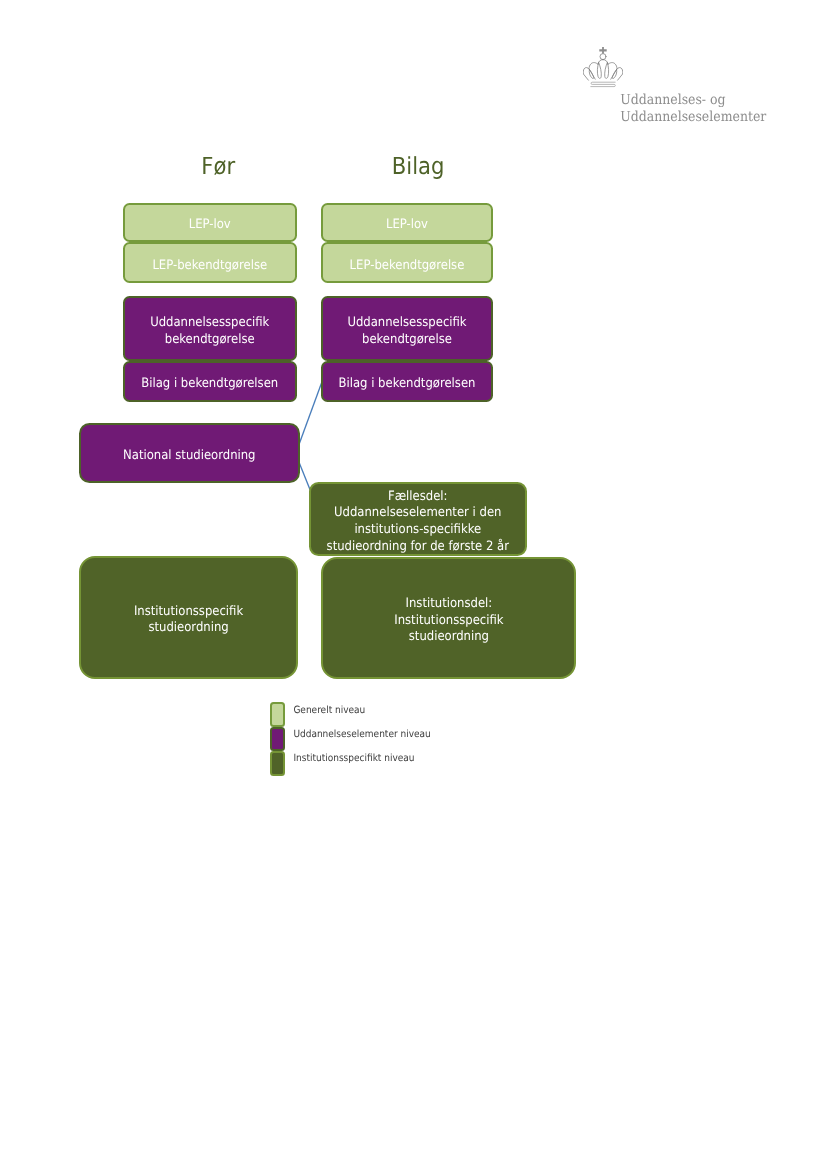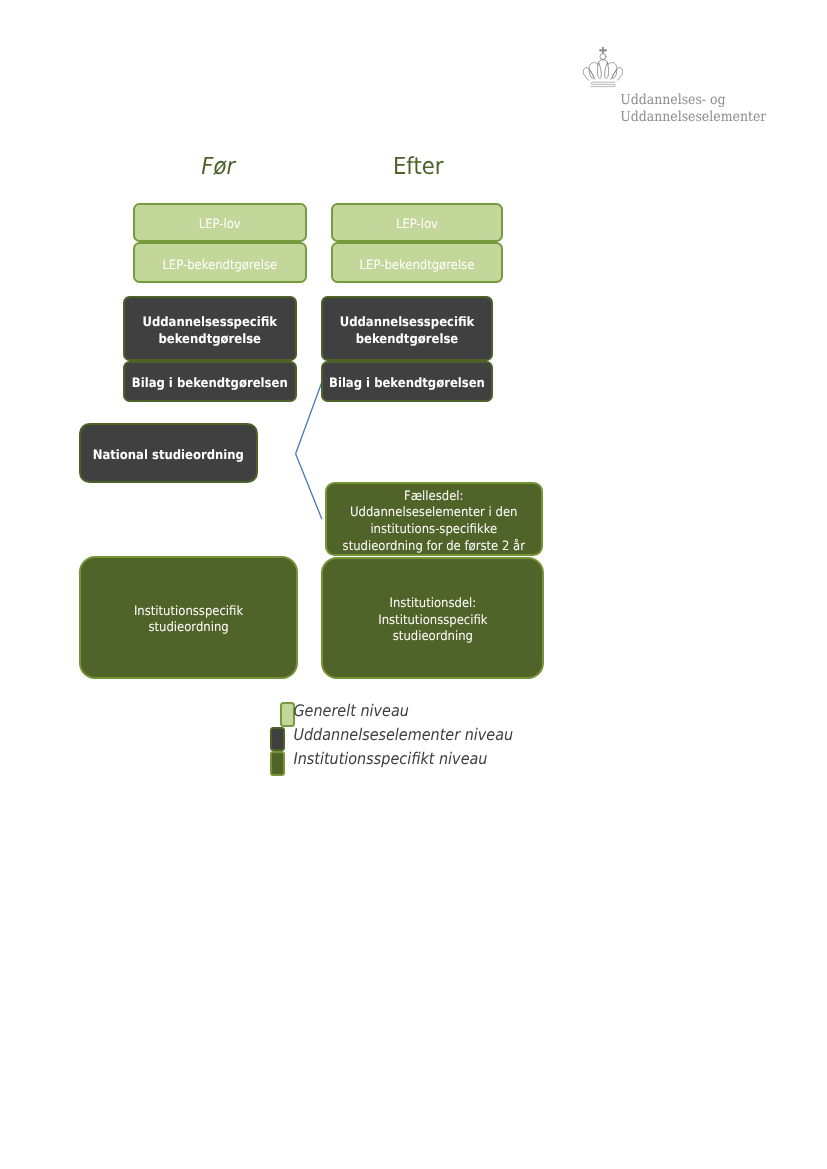--- a/index.html
+++ b/index.html
@@ -23,29 +23,29 @@
     font-size:23.5px;color:#4e6228;text-align:center;letter-spacing:0px;}
 
   
   .bx{position:absolute;box-sizing:border-box;display:flex;align-items:center;
       justify-content:center;text-align:center;color:#ffffff;
       font-family:"DejaVu Sans",sans-serif;font-stretch:condensed;
       font-size:12.95px;line-height:16.6px;}
   .bx span{display:block;width:100%;padding:0 4px;box-sizing:border-box;white-space:pre-line;
       transform:translateY(3px);}
 
-  .lvl1{background:#c4d79b;border:2.1px solid #769b3c;margin-left:10px;}
-  .lvl2{background:#404040;border:2.1px solid #4d6228;font-weight:bold;}
+  .lvl1{background:#c4d79b;border:2.1px solid #769b3c;}
+  .lvl2{background:#701a75;border:2.1px solid #4d6228;}
   .lvl3{background:#506328;border:2.1px solid #759435;}
 
   
   .sw{position:absolute;left:270px;width:14.6px;box-sizing:border-box;}
-  .legend-label{position:absolute;left:293.4px;font-size:16px;color:#3d3d3d;
+  .legend-label{position:absolute;left:293.4px;font-size:10px;color:#3d3d3d;
       font-family:"DejaVu Sans",sans-serif;font-stretch:condensed;white-space:nowrap;
-      line-height:12px;font-style:italic;}
+      line-height:12px;}
 </style>
 </head>
 <body>
 
 <div class="page">
 
   <div class="abs" id="logo">
     <svg id="crown" width="40" height="42" viewBox="0 0 400 420" aria-hidden="true">
       <path d="M191 0 h18 v22 h28 v22 h-28 v22 h-18 v-22 h-28 v-22 h28 z" fill="#8d8d8d" stroke="none"></path>
       <g fill="none" stroke="#7b7b7b" stroke-width="7.5" stroke-linecap="round" stroke-linejoin="round">
@@ -64,69 +64,69 @@
       <g fill="none" stroke="#a5a5a5" stroke-width="8" stroke-linecap="round" stroke-linejoin="round">
         <path d="M322 352 H92 a11 11 0 0 0 0 22 H312 a11 11 0 0 1 0 22 H78"></path>
       </g>
     </svg>
     <div id="logo-text">
       <span>Uddannelses- og</span><br>
       <span>Uddannelseselementer</span>
     </div>
   </div>
 
-  <div class="abs col-title" style="left:138.2px;top:151.8px;width:160px;font-style:italic;">Før</div>
-  <div class="abs col-title" style="left:338.2px;top:151.8px;width:160px;">Efter</div>
+  <div class="abs col-title" style="left:138.2px;top:151.8px;width:160px;">Før</div>
+  <div class="abs col-title" style="left:338.2px;top:151.8px;width:160px;">Bilag</div>
 
   <svg class="abs" style="left:0;top:0;" width="827" height="1169">
     <path d="M295.6 453.7 L321.9 382.1" stroke="#4a7ebb" stroke-width="1.35" fill="none"></path>
     <path d="M295.6 453.7 L321.9 519.2" stroke="#4a7ebb" stroke-width="1.35" fill="none"></path>
   </svg>
 
   <div class="bx lvl1" style="left:123px;top:202.8px;width:173.5px;height:39.5px;border-radius:6.5px;">
       <span>LEP-lov</span>
     </div>
   <div class="bx lvl1" style="left:123px;top:242.3px;width:173.5px;height:41.1px;border-radius:6.5px;">
       <span>LEP-bekendtgørelse</span>
     </div>
   <div class="bx lvl2" style="left:123px;top:296px;width:173.5px;height:65.3px;border-radius:6.5px;">
       <span>Uddannelsesspecifik
 bekendtgørelse</span>
     </div>
   <div class="bx lvl2" style="left:123px;top:361.3px;width:173.5px;height:40.4px;border-radius:6.5px;">
       <span>Bilag i bekendtgørelsen</span>
     </div>
-  <div class="bx lvl2" style="left:78.8px;top:422.7px;width:179px;height:60.7px;border-radius:10.5px;">
+  <div class="bx lvl2" style="left:78.8px;top:422.7px;width:221px;height:60.7px;border-radius:10.5px;">
       <span>National studieordning</span>
     </div>
   <div class="bx lvl3" style="left:78.8px;top:555.5px;width:219.5px;height:123.9px;border-radius:16px;">
       <span>Institutionsspecifik
 studieordning</span>
     </div>
 
   <div class="bx lvl1" style="left:321.4px;top:202.8px;width:171.2px;height:39.5px;border-radius:6.5px;">
       <span>LEP-lov</span>
     </div>
   <div class="bx lvl1" style="left:321.4px;top:242.3px;width:171.2px;height:41.1px;border-radius:6.5px;">
       <span>LEP-bekendtgørelse</span>
     </div>
   <div class="bx lvl2" style="left:321.4px;top:296px;width:171.2px;height:65.3px;border-radius:6.5px;">
       <span>Uddannelsesspecifik
 bekendtgørelse</span>
     </div>
   <div class="bx lvl2" style="left:321.4px;top:361.3px;width:171.2px;height:40.4px;border-radius:6.5px;">
       <span>Bilag i bekendtgørelsen</span>
     </div>
-  <div class="bx lvl3" style="left:325px;top:482px;width:217.5px;height:74px;border-radius:9.5px;">
+  <div class="bx lvl3" style="left:309px;top:482px;width:217.5px;height:74px;border-radius:9.5px;">
       <span>Fællesdel:
 Uddannelseselementer i den
 institutions-specifikke
 studieordning for de første 2 år</span>
     </div>
-  <div class="bx lvl3" style="left:321.4px;top:556.5px;width:223px;height:122.9px;border-radius:16px;">
+  <div class="bx lvl3" style="left:321.4px;top:556.5px;width:255px;height:122.9px;border-radius:16px;">
       <span>Institutionsdel:
 Institutionsspecifik
 studieordning</span>
     </div>
 
   <div class="abs sw lvl1" style="top:702.3px;height:24.8px;border-radius:3.5px;"></div>
   <div class="abs sw lvl2" style="top:726.6px;height:24.8px;border-radius:3.5px;"></div>
   <div class="abs sw lvl3" style="top:751.2px;height:25.3px;border-radius:3.5px;"></div>
   <div class="legend-label" style="top:705.2px;">Generelt niveau</div>
   <div class="legend-label" style="top:729.3px;">Uddannelseselementer niveau</div>

